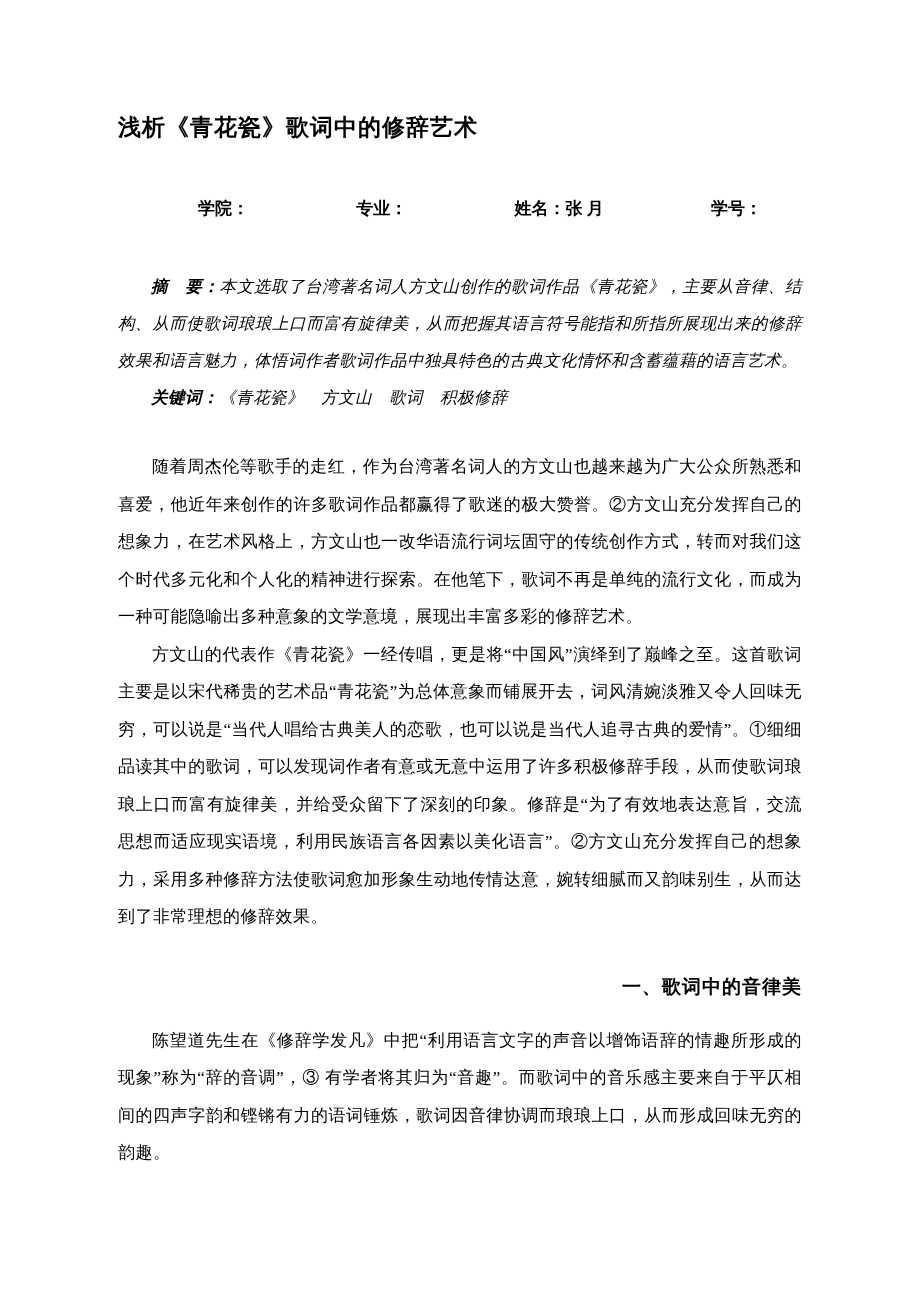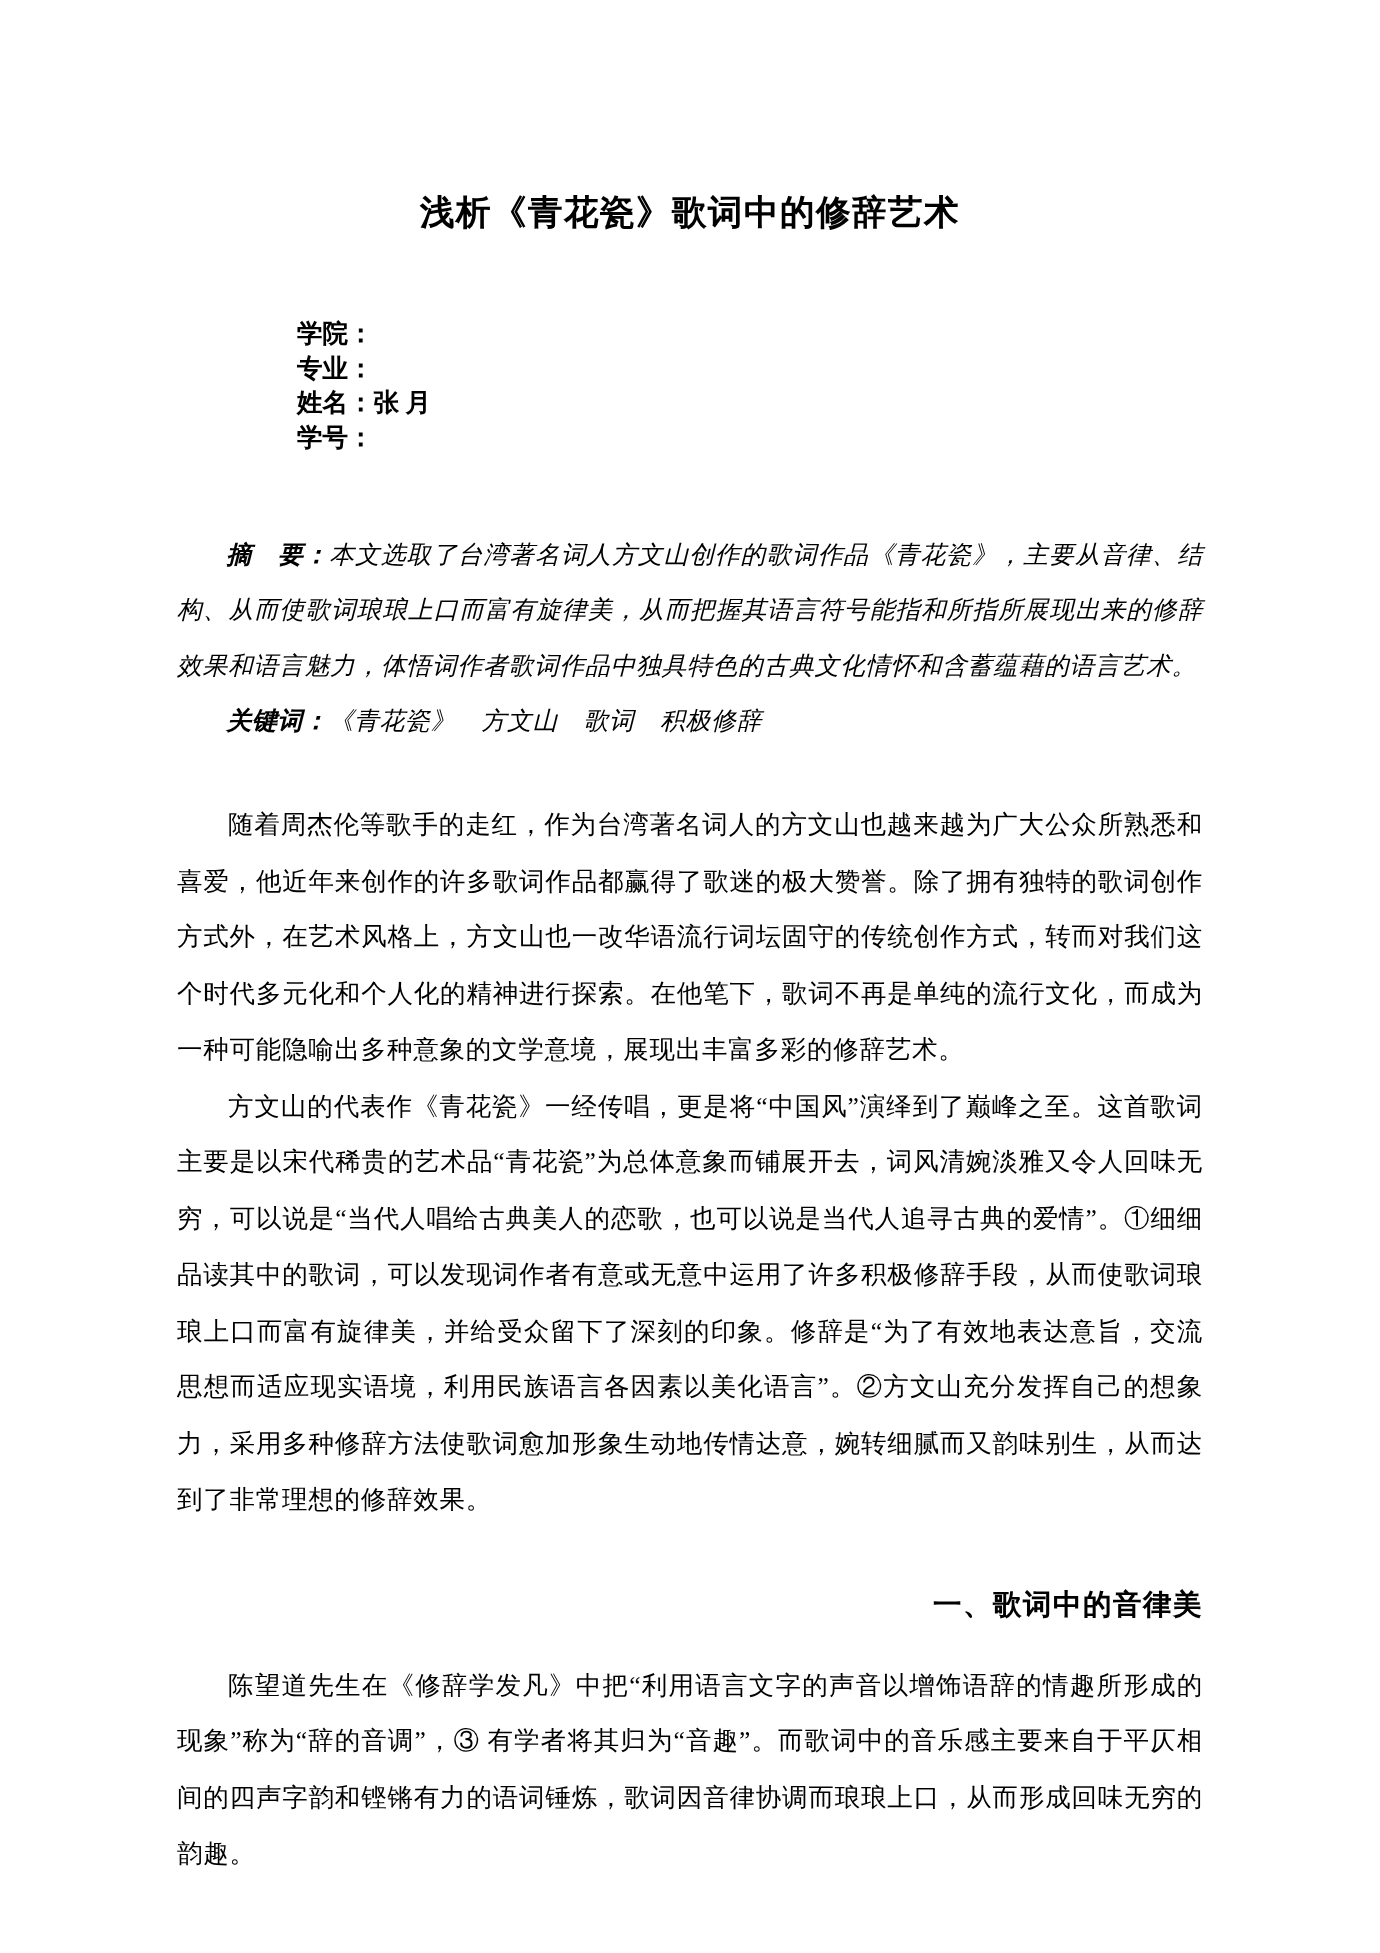--- a/index.html
+++ b/index.html
@@ -10,35 +10,33 @@
   .page {
     width: 920px;
     min-height: 1302px;
     box-sizing: border-box;
     background: #ffffff;
     padding: 112px 118px 60px 118px;
     color: #000000;
     font-family: "Liberation Serif", "DejaVu Serif", serif;
   }
   .title {
-    margin: 14px;
-    text-align: center;
+    margin: 0;
     font-size: 23px;
     font-weight: bold;
     letter-spacing: 1px;
     font-family: "Liberation Sans", "DejaVu Sans", sans-serif;
   }
   .info-row {
     display: flex;
     justify-content: space-between;
     margin: 54px 40px 13px 80px;
     font-size: 17px;
     font-weight: bold;
     white-space: nowrap;
-    flex-direction: column;
   }
   .abstract {
     margin: 48px 0 0 0;
     font-size: 16.5px;
     line-height: 37px;
     text-align: justify;
     text-indent: 2em;
     letter-spacing: 0.5px;
   }
   .kai {
@@ -89,21 +87,21 @@
     <span>专业：</span>
     <span><span>姓名：</span><span>张  月</span></span>
     <span>学号：</span>
   </div>
 
   <p class="abstract"><span class="label-bold kai">摘　要：</span><span class="kai">本文选取了台湾著名词人方文山创作的歌词作品《青花瓷》，主要从音律、结构、从而使歌词琅琅上口而富有旋律美，从而把握其语言符号能指和所指所展现出来的修辞效果和语言魅力，体悟词作者歌词作品中独具特色的古典文化情怀和含蓄蕴藉的语言艺术。</span></p>
 
   <p class="keywords"><span class="label-bold kai">关键词：</span><span class="kai">《青花瓷》　方文山　歌词　积极修辞</span></p>
 
   <div class="body-group">
-    <p class="body-p">随着周杰伦等歌手的走红，作为台湾著名词人的方文山也越来越为广大公众所熟悉和喜爱，他近年来创作的许多歌词作品都赢得了歌迷的极大赞誉。除了拥有独特的歌词创作方式外，在艺术风格上，方文山也一改华语流行词坛固守的传统创作方式，转而对我们这个时代多元化和个人化的精神进行探索。在他笔下，歌词不再是单纯的流行文化，而成为一种可能隐喻出多种意象的文学意境，展现出丰富多彩的修辞艺术。</p>
+    <p class="body-p">随着周杰伦等歌手的走红，作为台湾著名词人的方文山也越来越为广大公众所熟悉和喜爱，他近年来创作的许多歌词作品都赢得了歌迷的极大赞誉。②方文山充分发挥自己的想象力，在艺术风格上，方文山也一改华语流行词坛固守的传统创作方式，转而对我们这个时代多元化和个人化的精神进行探索。在他笔下，歌词不再是单纯的流行文化，而成为一种可能隐喻出多种意象的文学意境，展现出丰富多彩的修辞艺术。</p>
     <p class="body-p">方文山的代表作《青花瓷》一经传唱，更是将“中国风”演绎到了巅峰之至。这首歌词主要是以宋代稀贵的艺术品“青花瓷”为总体意象而铺展开去，词风清婉淡雅又令人回味无穷，可以说是“当代人唱给古典美人的恋歌，也可以说是当代人追寻古典的爱情”。①细细品读其中的歌词，可以发现词作者有意或无意中运用了许多积极修辞手段，从而使歌词琅琅上口而富有旋律美，并给受众留下了深刻的印象。修辞是“为了有效地表达意旨，交流思想而适应现实语境，利用民族语言各因素以美化语言”。②方文山充分发挥自己的想象力，采用多种修辞方法使歌词愈加形象生动地传情达意，婉转细腻而又韵味别生，从而达到了非常理想的修辞效果。</p>
   </div>
 
   <h2 class="section-heading">一、歌词中的音律美</h2>
 
   <p class="body-p">陈望道先生在《修辞学发凡》中把“利用语言文字的声音以增饰语辞的情趣所形成的现象”称为“辞的音调”，③ 有学者将其归为“音趣”。而歌词中的音乐感主要来自于平仄相间的四声字韵和铿锵有力的语词锤炼，歌词因音律协调而琅琅上口，从而形成回味无穷的韵趣。</p>
 
 </div>
 
 </body></html>

